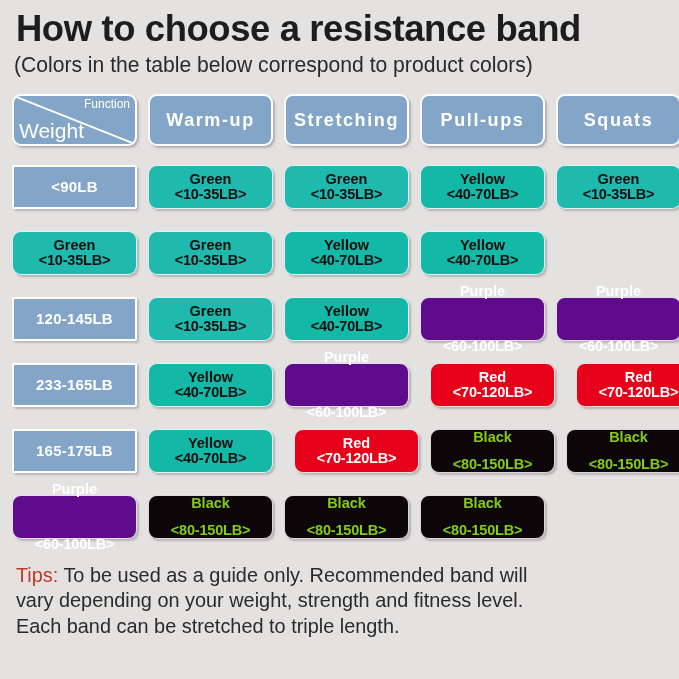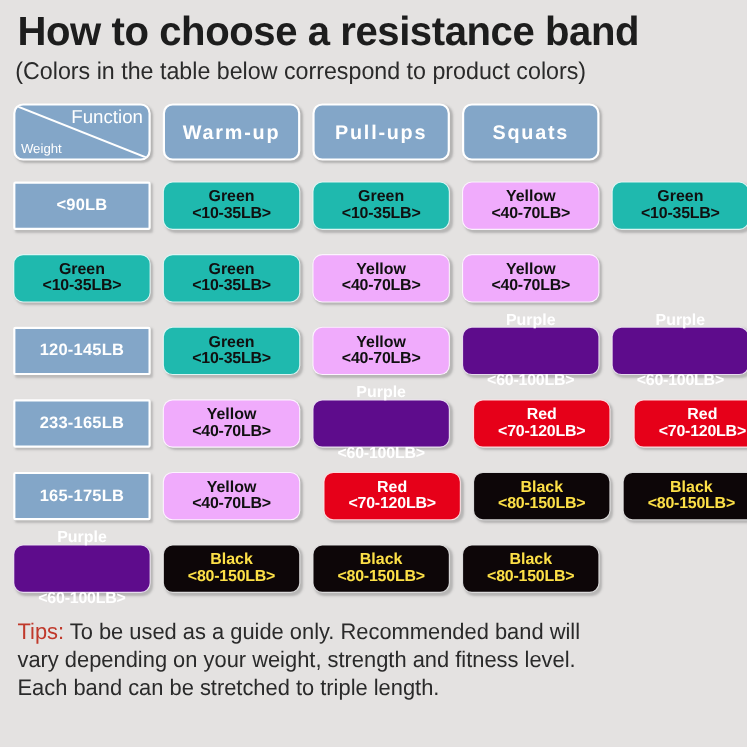--- a/index.html
+++ b/index.html
@@ -102,30 +102,30 @@
   }
   .corner .diag {
     position: absolute;
     left: 0; top: 0;
     width: 100%; height: 100%;
   }
   .corner .fn {
     position: absolute;
     top: 2px;
     right: 5px;
-    font-size: 17px;
+    font-size: 12px;
     font-weight: 400;
     letter-spacing: 0;
     color: #ffffff;
   }
   .corner .wt {
     position: absolute;
     bottom: 2px;
     left: 5px;
-    font-size: 12px;
+    font-size: 21px;
     font-weight: 400;
     letter-spacing: 0;
     color: #ffffff;
   }
 
   
   .wcell {
     background: #83a6c8;
     border: 2px solid #ffffff;
     border-radius: 2px;
@@ -142,24 +142,24 @@
     border: 1px solid rgba(255,255,255,0.85);
     box-shadow: 2px 2px 2px rgba(120,120,120,0.42);
     font-size: 14.5px;
     font-weight: 700;
     height: 44px;
   }
   .bcell .name  { display: block; }
   .bcell .range { display: block; letter-spacing: -0.2px; }
 
   .c-green  { background: #1fb9ae; color: #101010; }
-  .c-yellow { background: #f0abfc; color: #101010; text-align: right; }
+  .c-yellow { background: #14b8a6; color: #101010; text-align: right; }
   .c-purple { background: #5e0c8c; color: #ffffff; gap: 40px; }
   .c-red    { background: #e60019; color: #ffffff; margin-left: 10px; }
-  .c-black  { background: #0d0608; color: #fde047; }
+  .c-black  { background: #0d0608; color: #84cc16; justify-content: space-between; }
 
   
   .tips {
     margin-top: 12px;
     padding-left: 4px;
     padding-right: 6px;
     font-family: "Liberation Sans Narrow", "Liberation Sans", sans-serif;
     font-size: 20.5px;
     line-height: 1.23;
     color: #2a2a2a;
@@ -183,20 +183,21 @@
 
     <div class="row head-row">
       <div class="cell hcell corner">
         <svg class="diag" viewBox="0 0 125 52" preserveAspectRatio="none">
           <line x1="0" y1="0" x2="125" y2="52" stroke="#ffffff" stroke-width="2"></line>
         </svg>
         <span class="fn">Function</span>
         <span class="wt">Weight</span>
       </div>
       <div class="cell hcell">Warm-up</div>
+      <div class="cell hcell">Stretching</div>
       <div class="cell hcell">Pull-ups</div>
       <div class="cell hcell">Squats</div>
     </div>
 
     <div class="row">
       <div class="cell wcell">&lt;90LB</div>
       <div class="cell bcell c-green">
         <span class="name">Green</span>
         <span class="range">&lt;10-35LB&gt;</span>
       </div>

